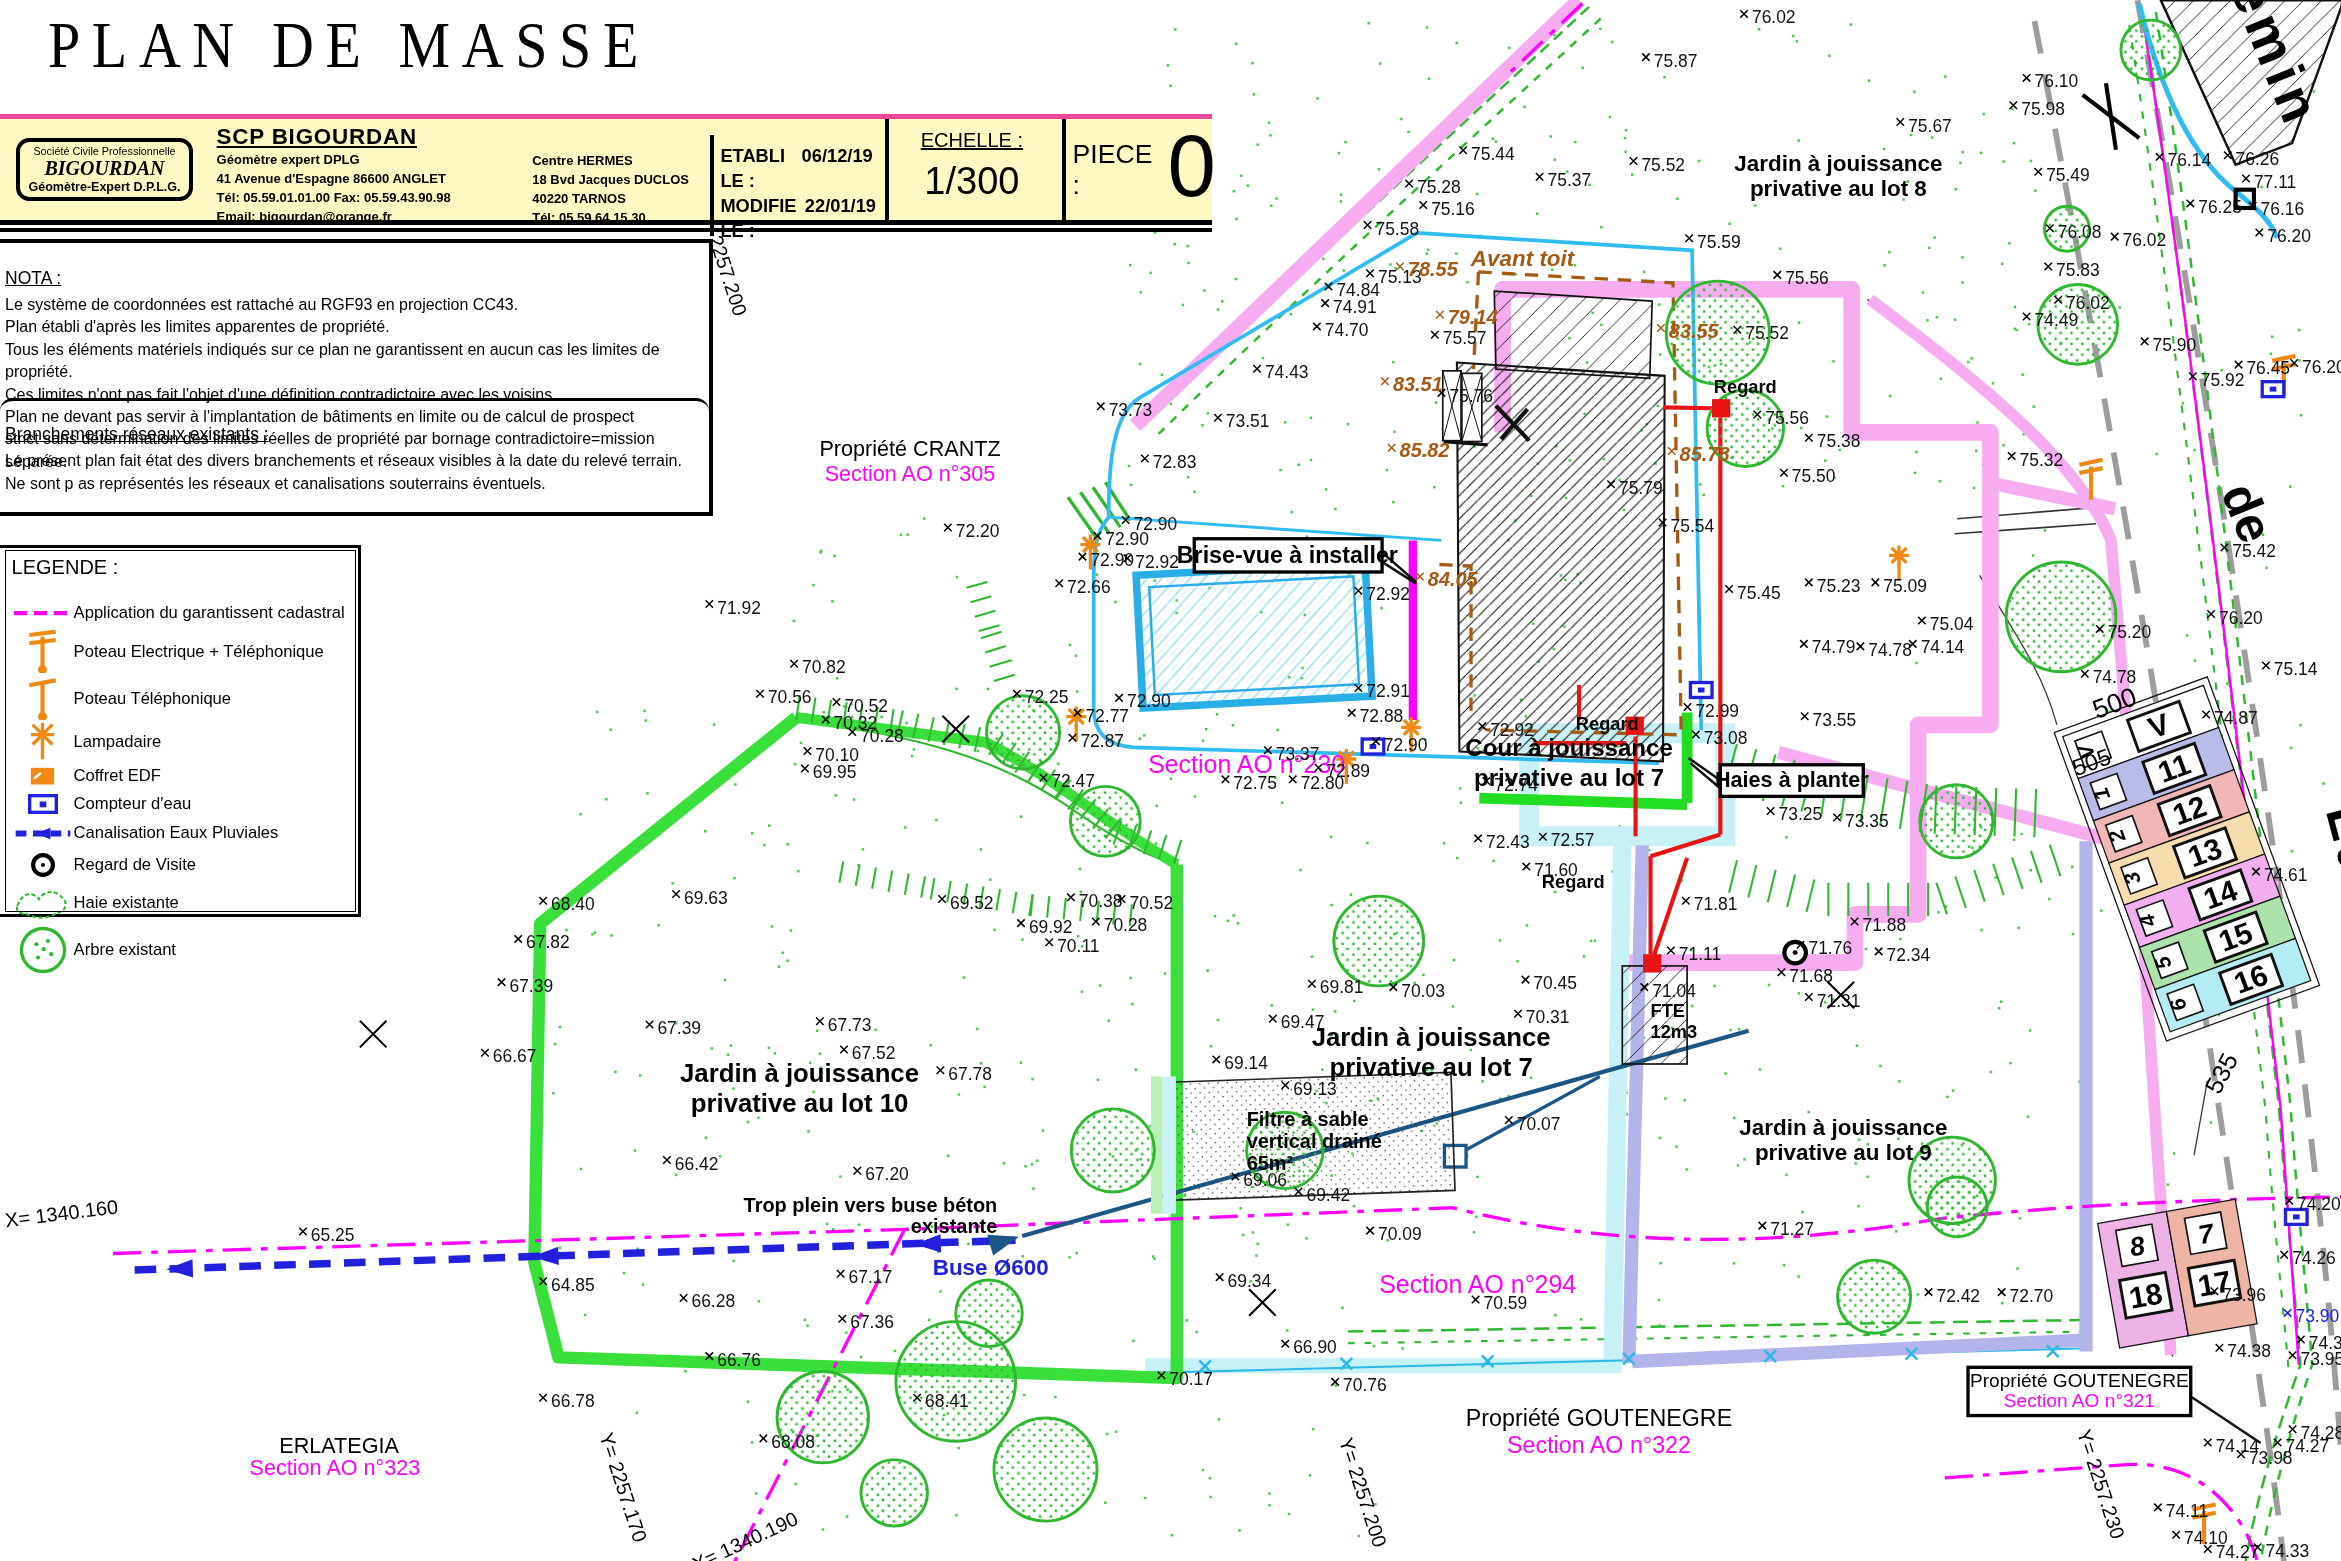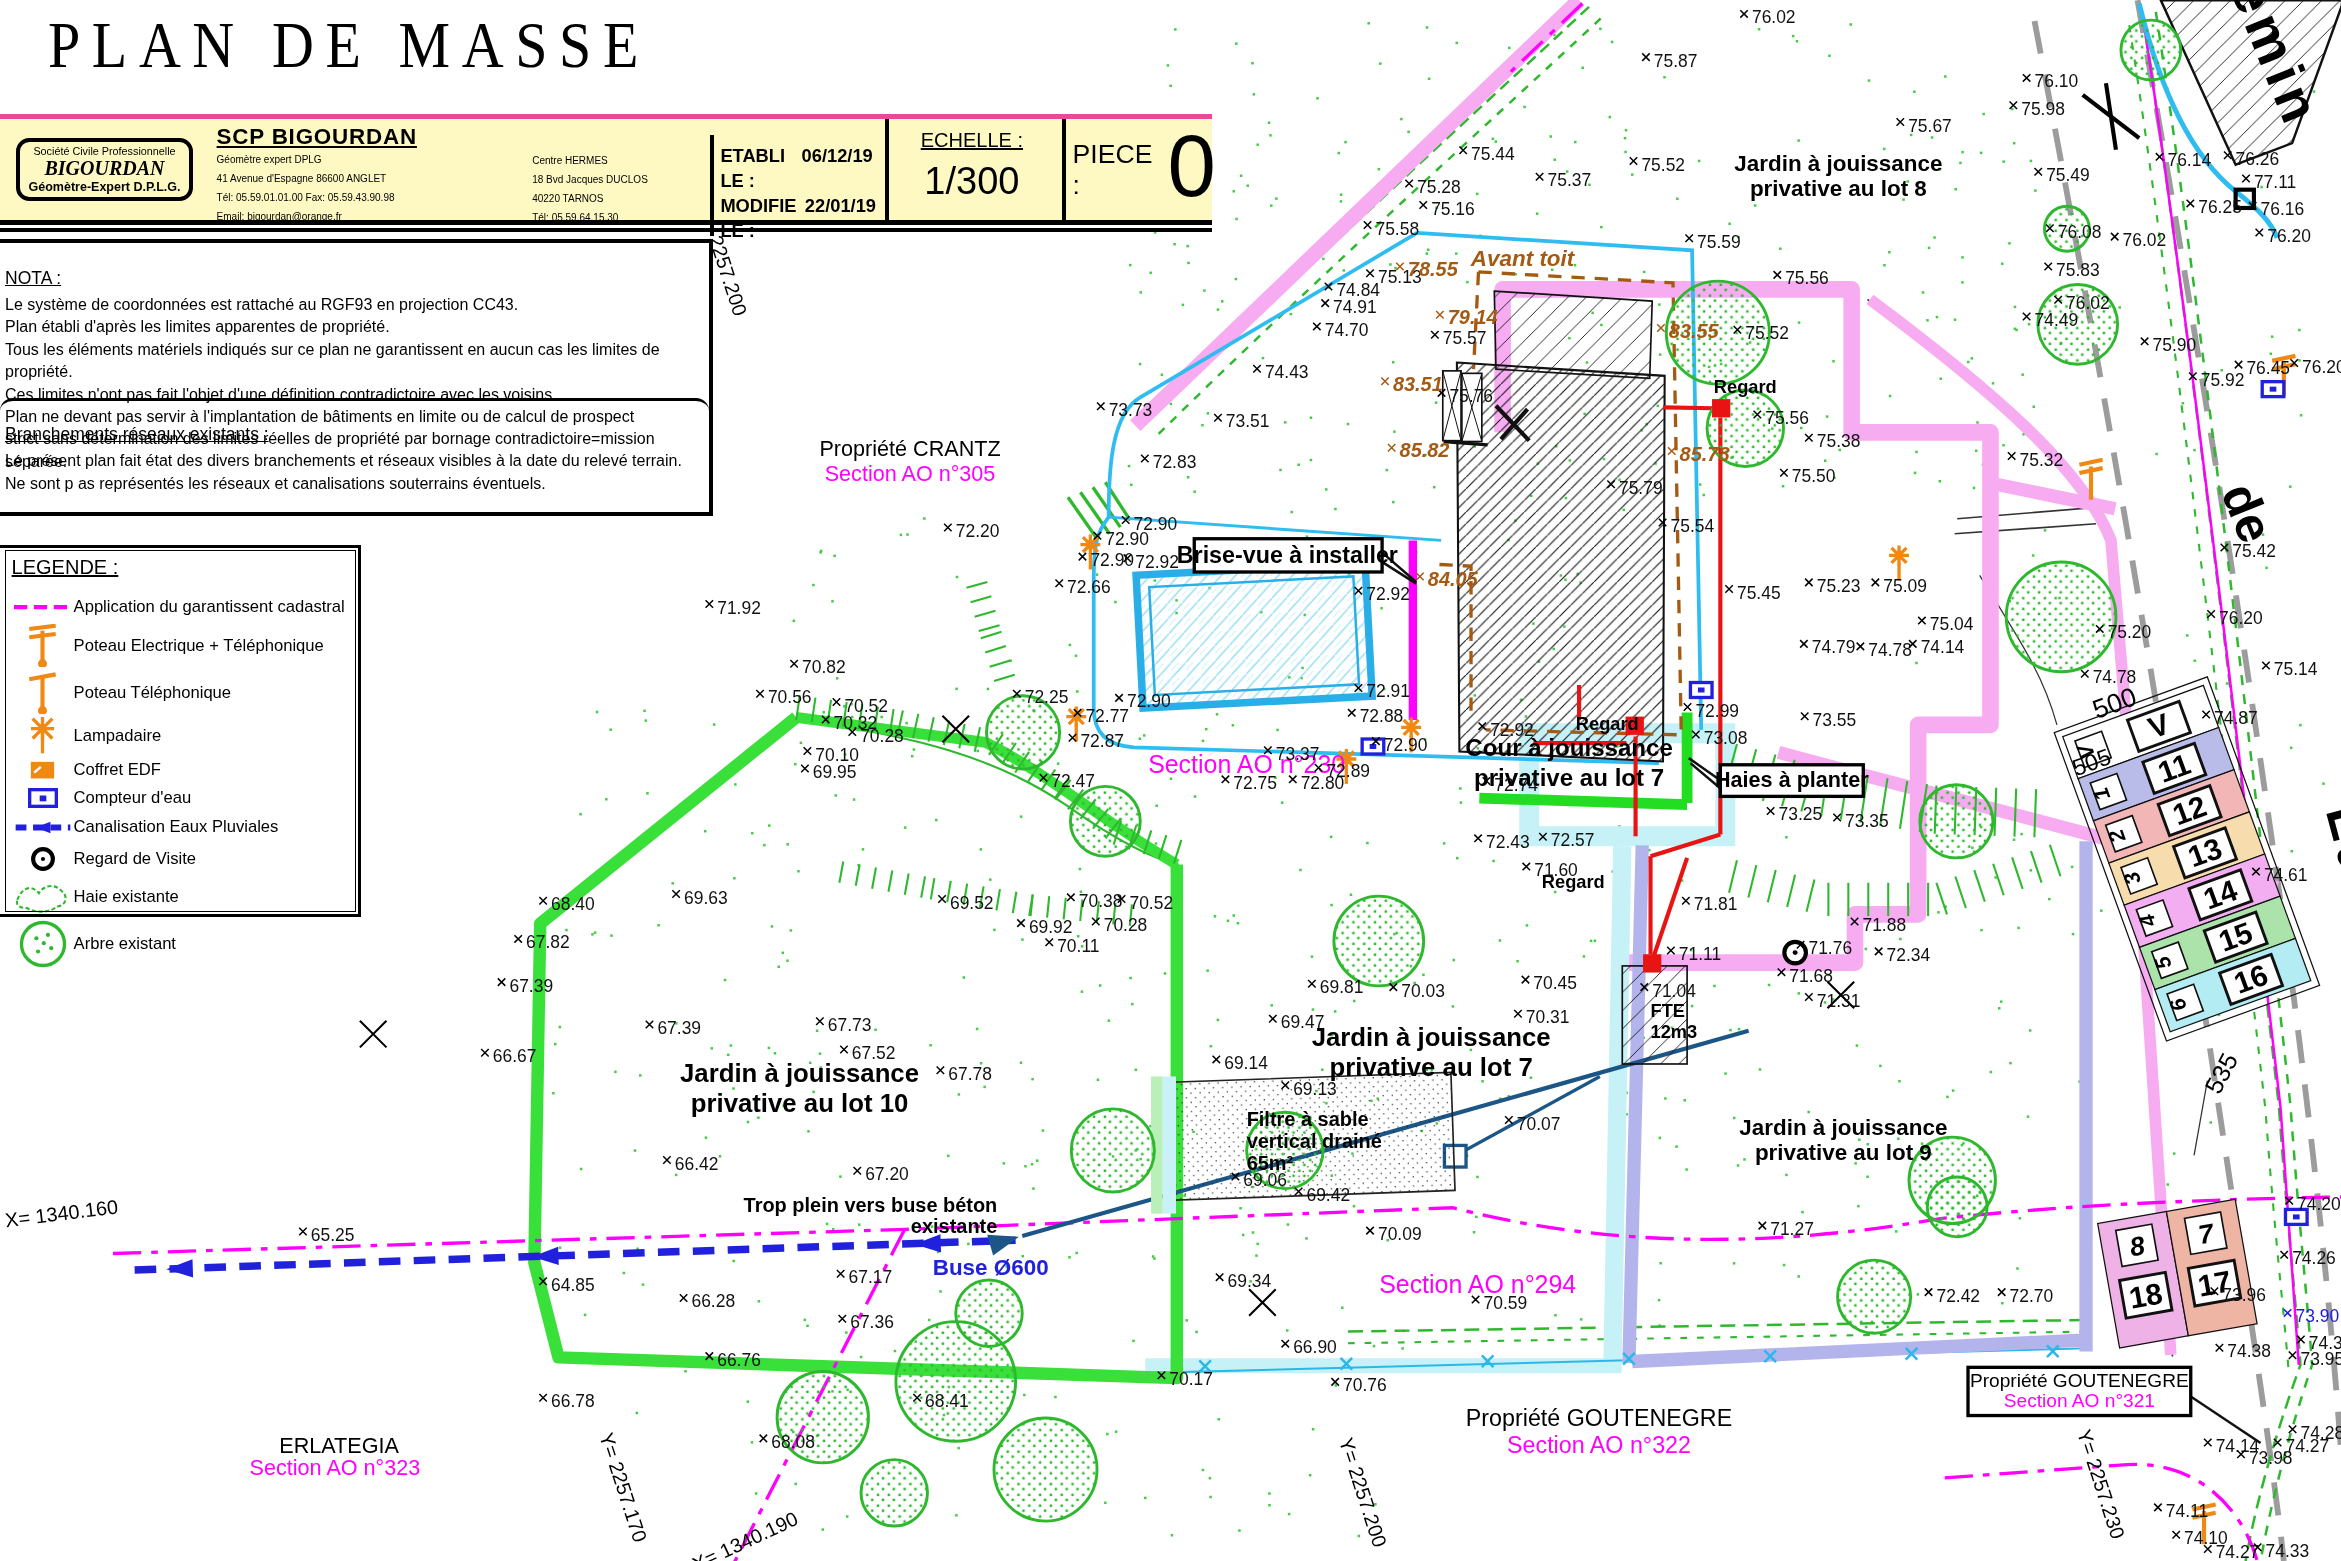--- a/index.html
+++ b/index.html
@@ -13,40 +13,40 @@
     border-top:5px solid #ec4899;border-bottom:5px solid #000;background:#fef9c3;display:flex;justify-content:space-between;}
   .tblock:after{content:"";position:absolute;left:0;right:0;bottom:-11.6px;height:3.3px;background:#000;}
   .tb-col{height:100%;box-sizing:border-box;}
   .tb-logo{width:209px;display:flex;align-items:center;justify-content:center;}
   .logo-box{border:4.2px solid #000;border-radius:13.3px;padding:3.3px 8.3px;text-align:center;}
   .logo-box .l1{font-size:10.8px;}
   .logo-box .l2{font-size:20px;font-weight:bold;font-style:italic;font-family:"Liberation Serif",serif;}
   .logo-box .l3{font-size:12.5px;font-weight:bold;}
   .tb-firm{width:308px;padding-top:5px;}
   .firm-name{font-size:22.4px;font-weight:bold;text-decoration:underline;letter-spacing:0.8px;}
-  .firm-line{font-size:10px;font-weight:normal;line-height:19px;}
+  .firm-line{font-size:13px;font-weight:bold;line-height:19px;}
   .tb-office{width:170px;padding-top:32px;}
   .tb-dates{width:168px;border-left:4.2px solid #000;padding:8.3px 5px 0 6.6px;margin-top:16px;}
   .date-row{font-size:18.3px;font-weight:bold;display:flex;gap:8.3px;line-height:25px;}
   .tb-ech{width:169px;border-left:4.2px solid #000;text-align:center;}
   .ech-label{font-size:20px;text-decoration:underline;margin-top:10px;}
   .ech-val{font-size:38px;margin-top:8.3px;}
   .tb-piece{width:150px;border-left:4.2px solid #000;display:flex;align-items:center;}
   .piece-label{font-size:26.6px;margin-left:6.6px;}
   .piece-val{font-size:87px;font-weight:400;margin-left:15px;margin-top:-6.6px;}
   
   .nota{position:absolute;left:0;top:239px;width:713px;height:277px;border:4.2px solid #000;
     border-left:none;box-sizing:border-box;background:#fff;font-size:16px;padding:5px 6.6px 0 5px;}
   .nota-h{text-decoration:underline;font-size:17.5px;margin-bottom:5px;margin-top:20px;}
   .nota-line{line-height:22.4px;}
   .nota-sub{position:absolute;left:0;right:0;bottom:12px;border-top:3.3px solid #000;padding:3.3px 6.6px 5px 5px;border-radius:13px;}
   
   .legend{position:absolute;left:0;top:545px;width:361px;height:372px;border:3.3px solid #000;
     border-left:none;box-sizing:border-box;background:#fff;outline:1.7px solid #000;outline-offset:-6.6px;padding:8.3px 0 0 11.6px;}
-  .legend-h{font-size:20px;text-decoration:underline;margin-bottom:13px;}
+  .legend-h{font-size:20px;margin-bottom:19px;}
   .lg-row{display:flex;align-items:center;}
   .lg-icon{width:62px;display:flex;justify-content:center;flex:none;}
   .lg-label{font-size:16.6px;}
 </style>
 </head>
 <body>
 
 <div class="page">
 
   <svg id="plan" width="2342" height="1562" viewBox="0 0 2818 1879" style="position:absolute;left:0;top:0">

